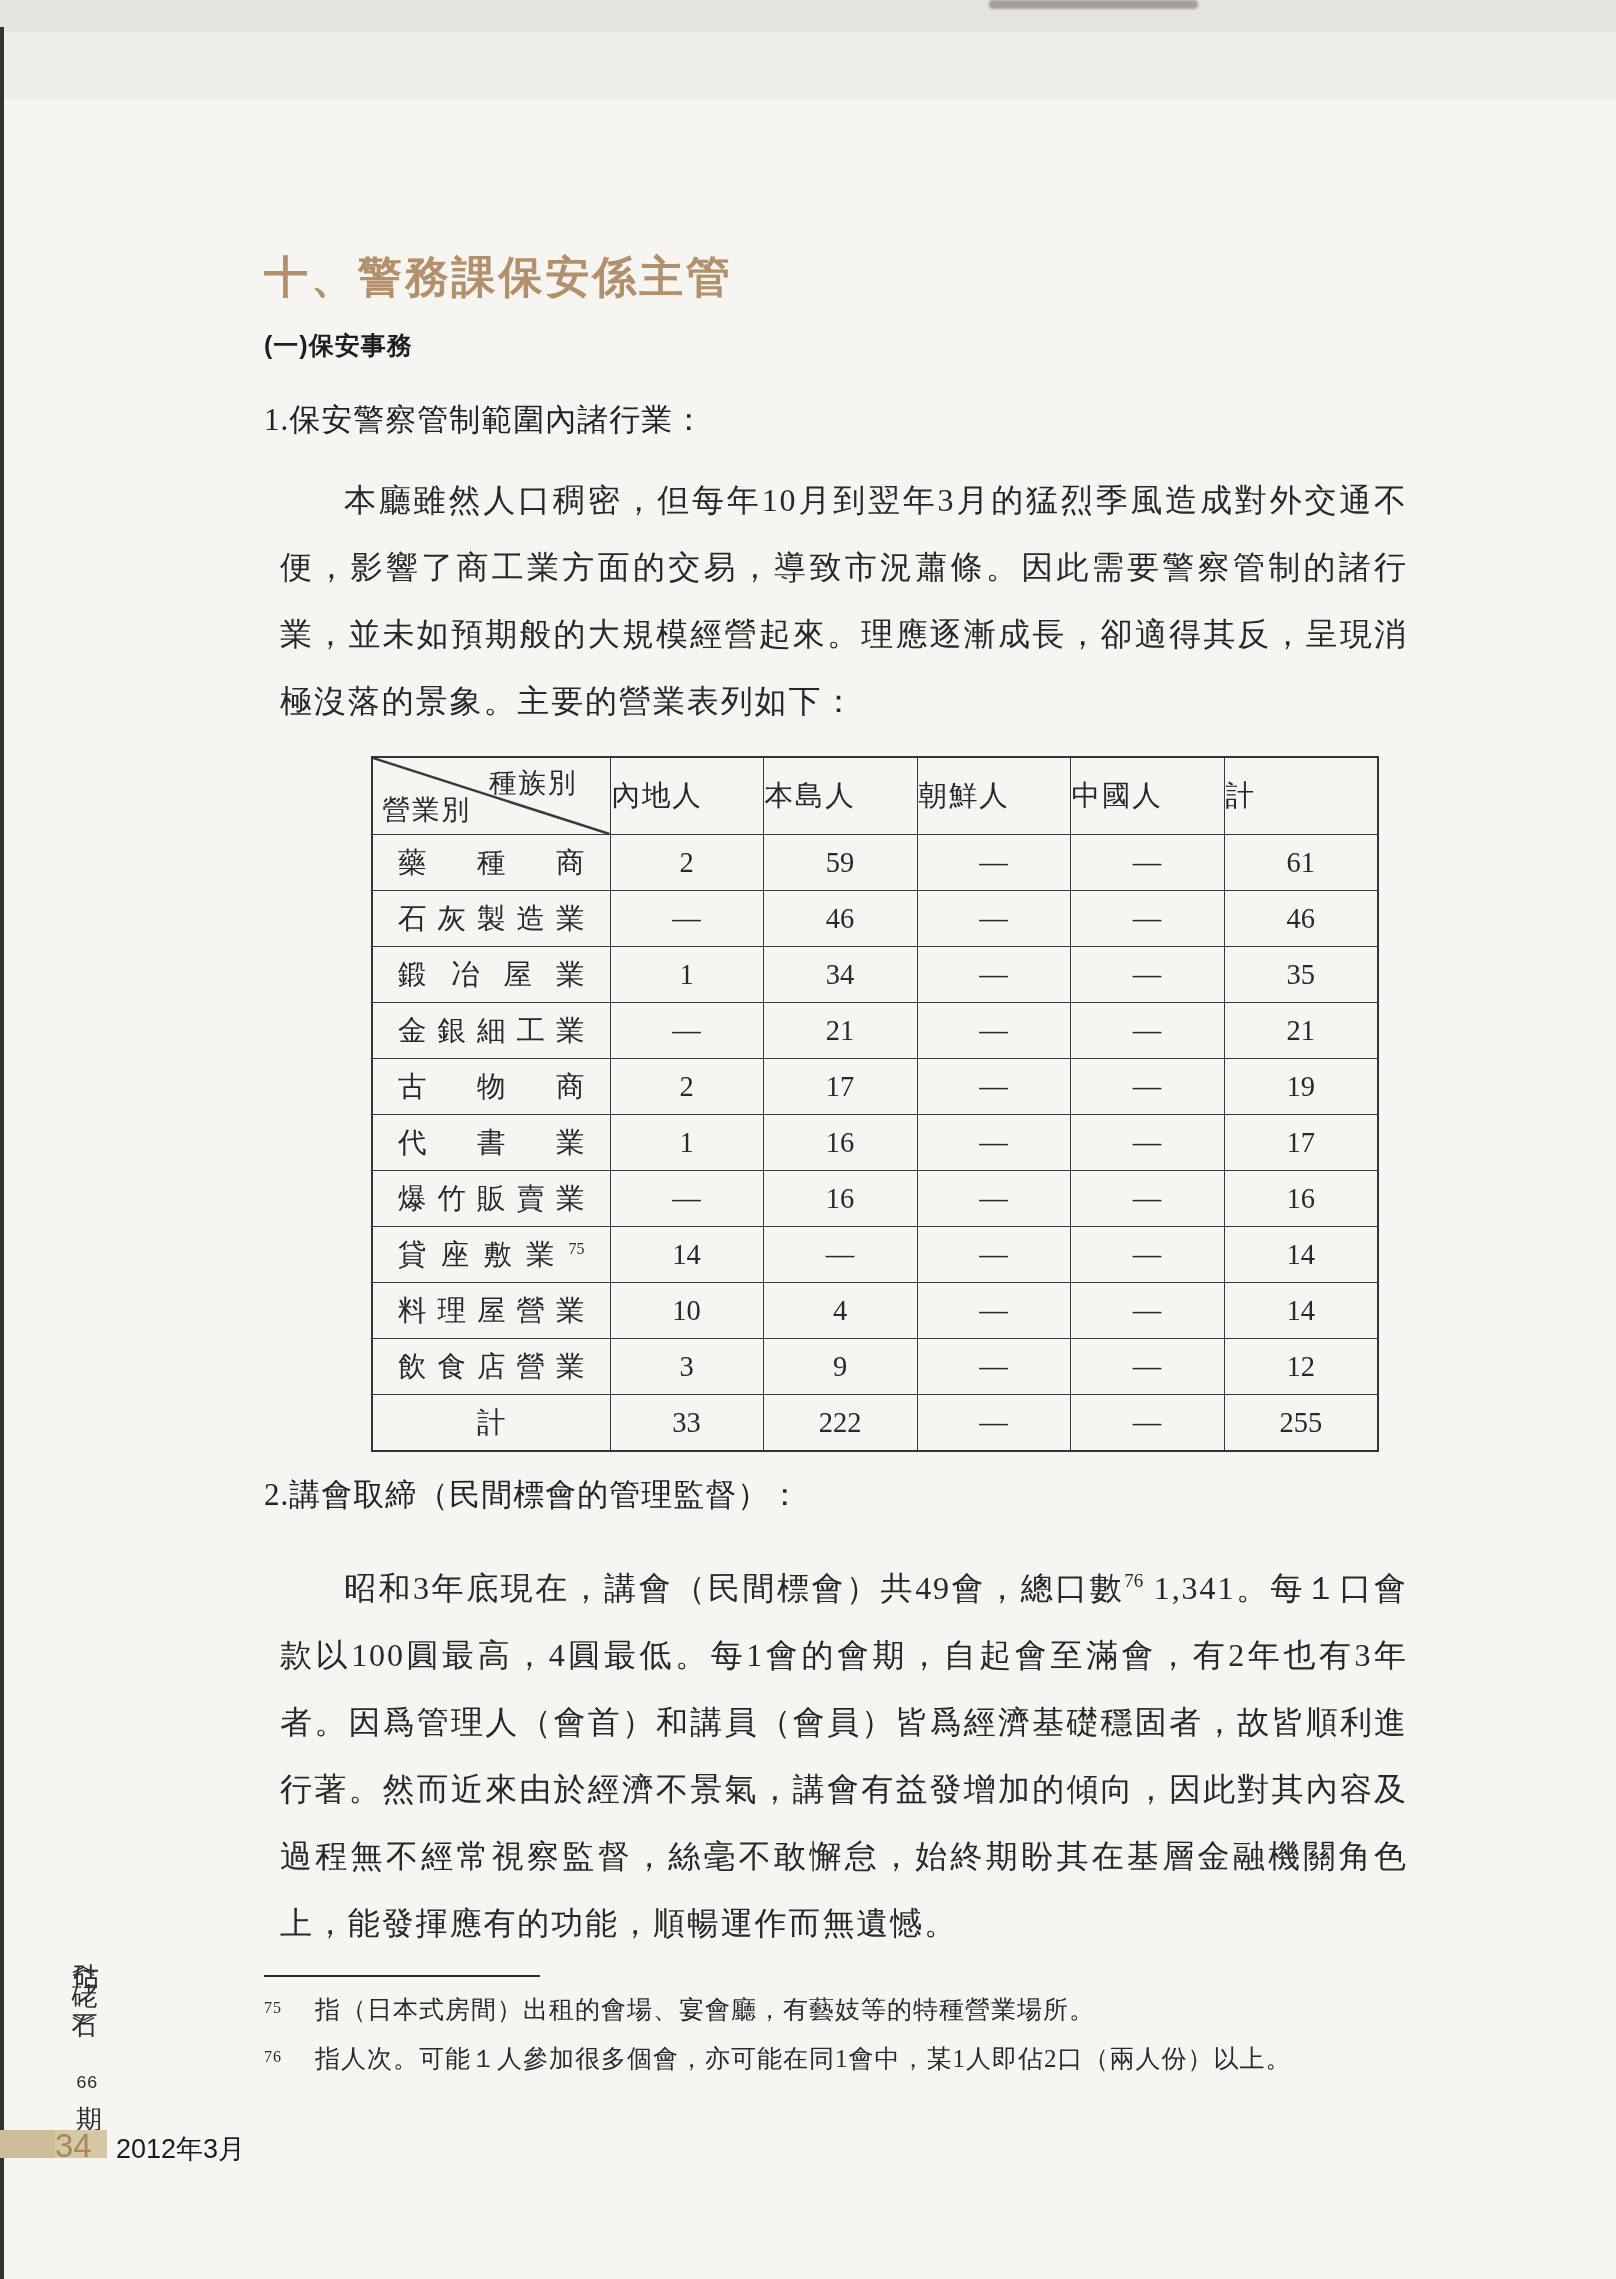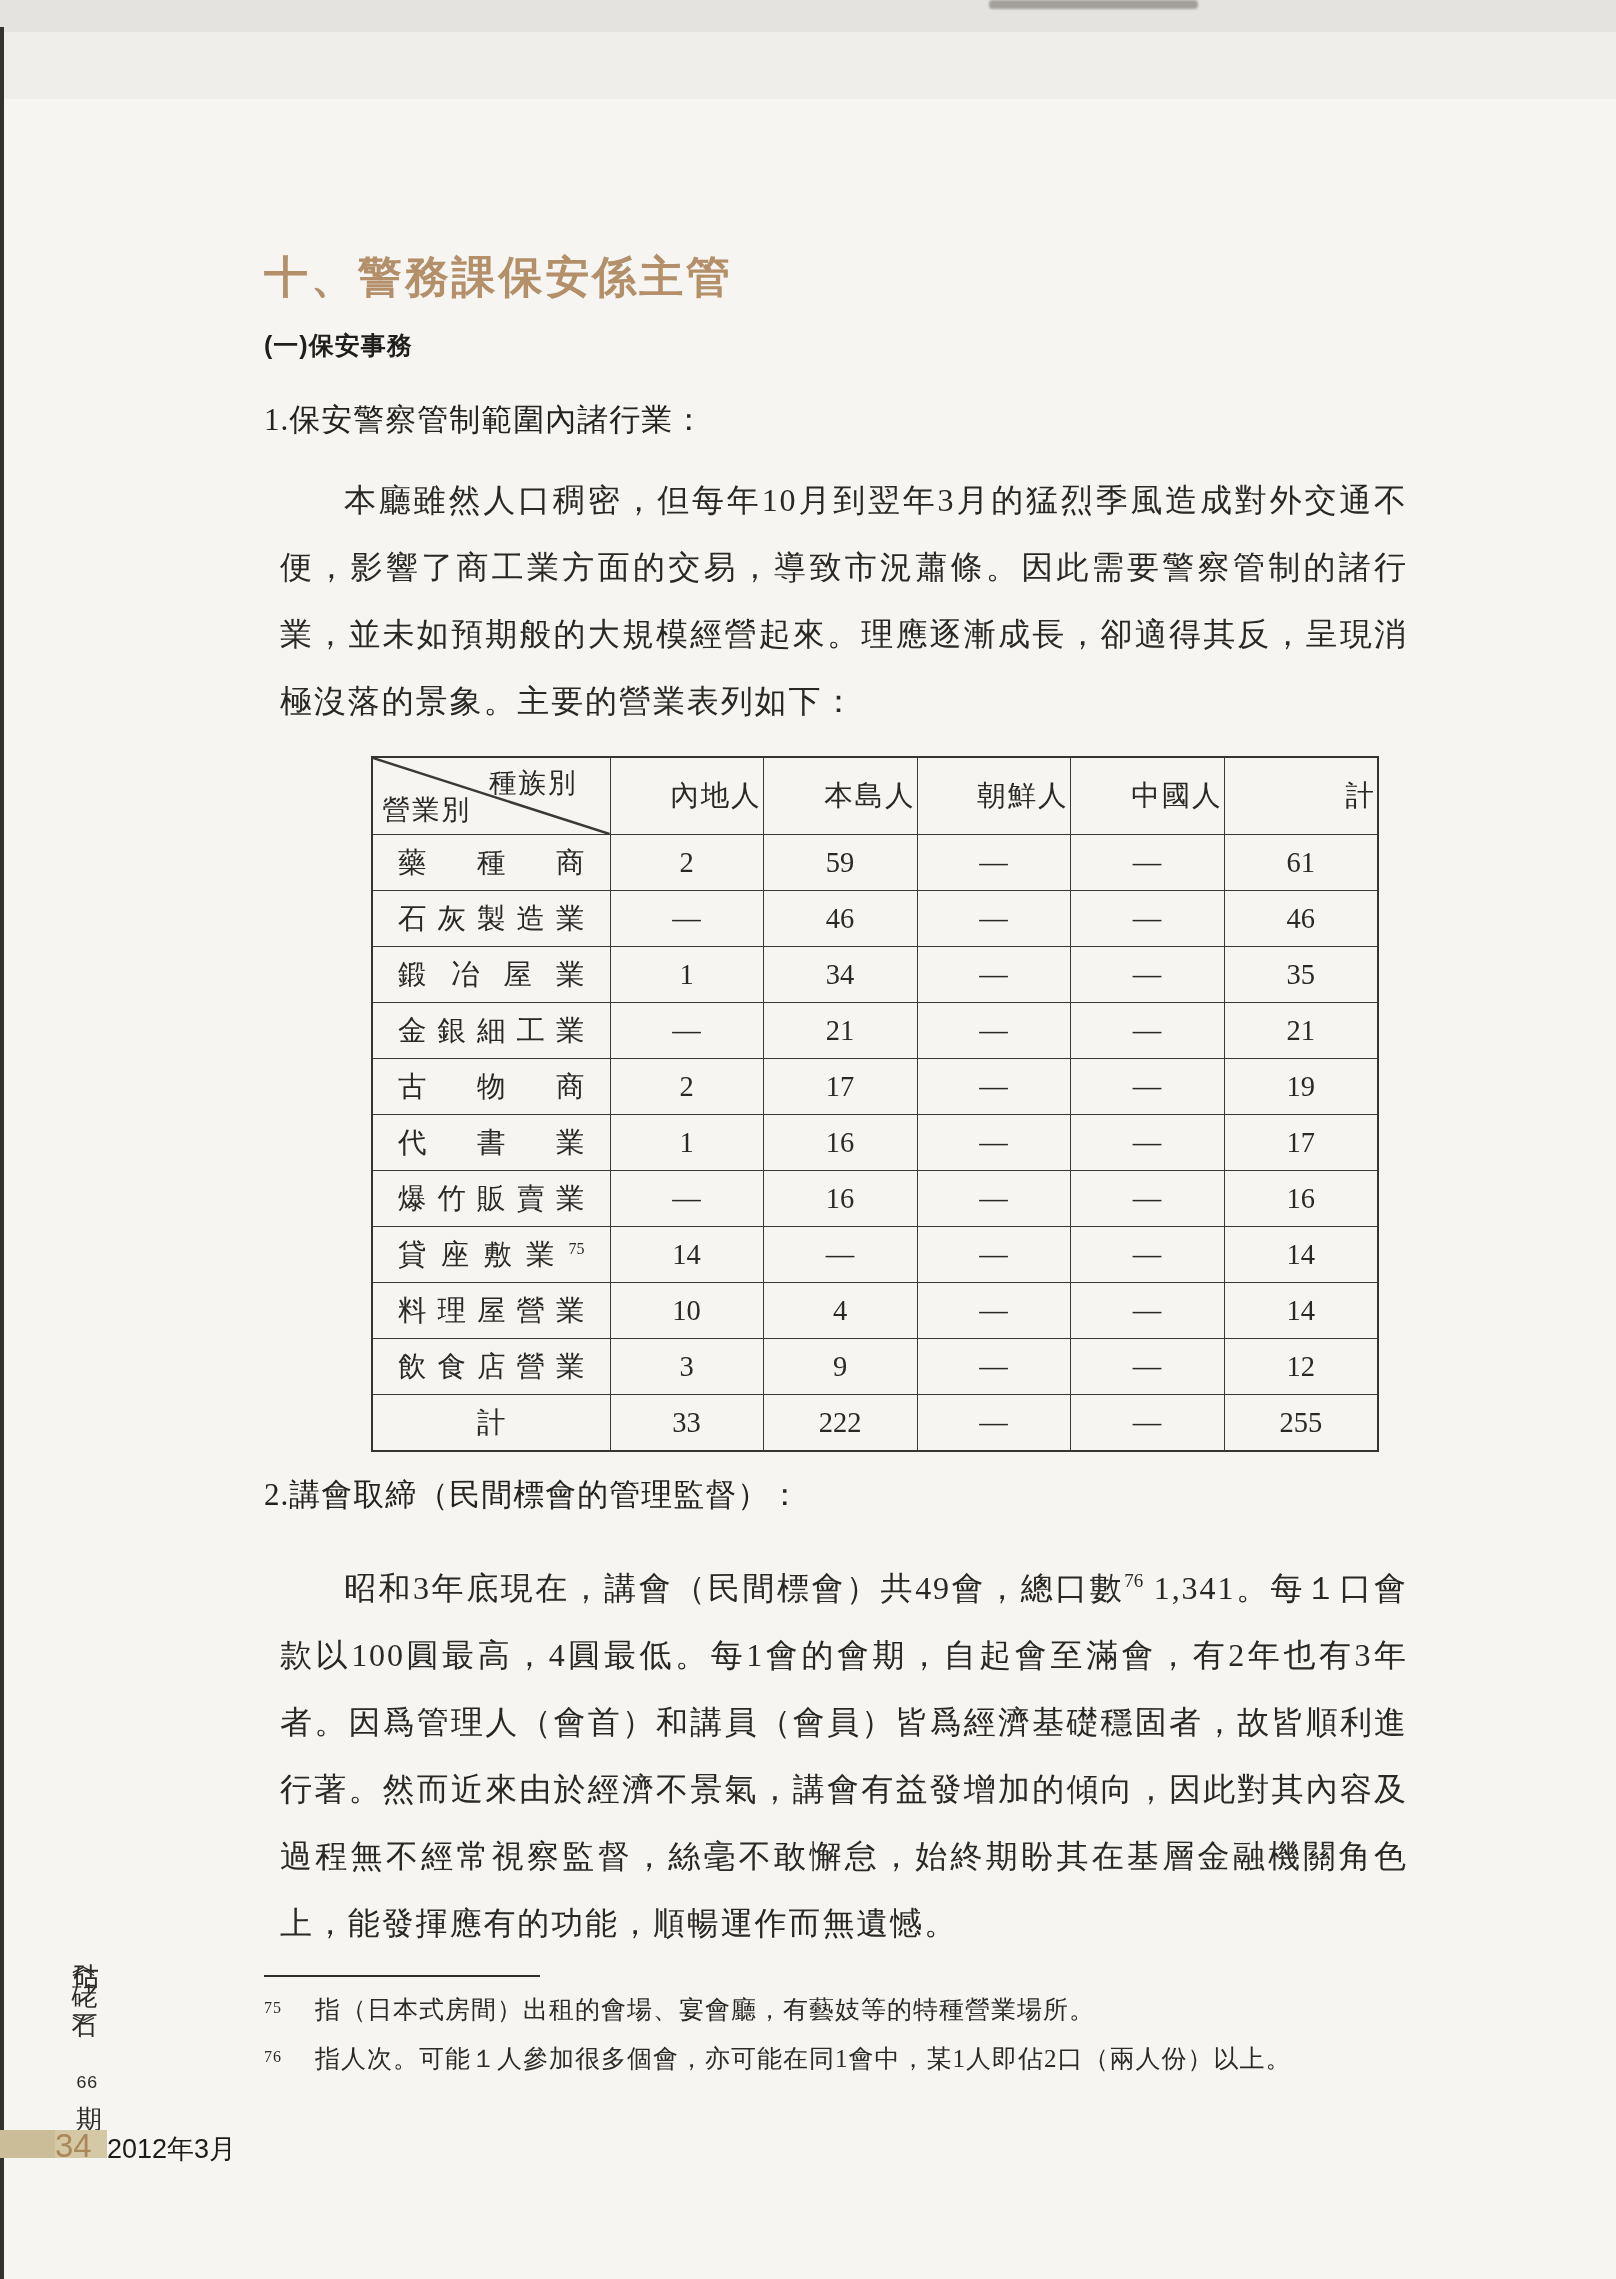--- a/index.html
+++ b/index.html
@@ -40,21 +40,21 @@
     font-size:28.5px;color:#2a2928;
   }
   .industry-table th,.industry-table td{border:1.9px solid #3a3937;}
   .industry-table{border:2.9px solid #353432;}
   .industry-table thead th{height:74px;font-weight:normal;}
   .industry-table tbody td{height:53px;text-align:center;}
   .corner-cell{position:relative;padding:0;}
   .corner-cell svg{position:absolute;left:0;top:0;width:100%;height:100%;}
   .corner-top-right{position:absolute;right:32px;top:5.7px;font-size:27.6px;letter-spacing:1.9px;}
   .corner-bottom-left{position:absolute;left:9.5px;bottom:5.7px;font-size:27.6px;letter-spacing:1.9px;}
-  .col-head{text-align:right;letter-spacing:1.9px;}
+  .col-head{text-align:left;letter-spacing:1.9px;}
   .industry-table td.label{
     text-align:justify;text-align-last:justify;padding:0 25px;letter-spacing:0;
   }
   .industry-table td.label.single{text-align:center;text-align-last:center;}
   .industry-table td.label sup{font-size:16px;}
   
   .footnote-rule{position:absolute;left:264px;top:1975px;width:276px;height:1.9px;background:#2d2c2a;}
   .footnote{
     position:absolute;left:264px;width:1198px;
     font-size:25px;letter-spacing:1px;color:#2b2a28;line-height:32px;
@@ -70,21 +70,21 @@
   }
   .issue-num{position:absolute;left:76px;top:2073px;font-family:Liberation Mono, monospace;font-size:18px;color:#2c2b29;}
   .issue-unit{position:absolute;left:76px;top:2102px;font-family:"Liberation Sans",sans-serif;font-size:26px;color:#2c2b29;}
   .page-band{position:absolute;left:0;top:2130px;width:107px;height:27.6px;background:#d5c8a4;}
   .page-band .band-shade{position:absolute;left:0;top:0;width:55px;height:27.6px;background:#cbbd97;}
   .page-number{
     position:absolute;left:55px;top:2127px;
     font-family:"Liberation Sans",sans-serif;font-size:33px;color:#a9885a;
   }
   .page-date{
-    position:absolute;left:107px;top:2131px;
+    position:absolute;left:116px;top:2131px;
     font-family:"Liberation Sans",sans-serif;font-size:27px;color:#1d1c1b;
   }
 </style>
 </head>
 <body>
 
 <div class="page">
 
   <div class="scan-top-strip"></div>
   <div class="scan-top-strip2"></div>

